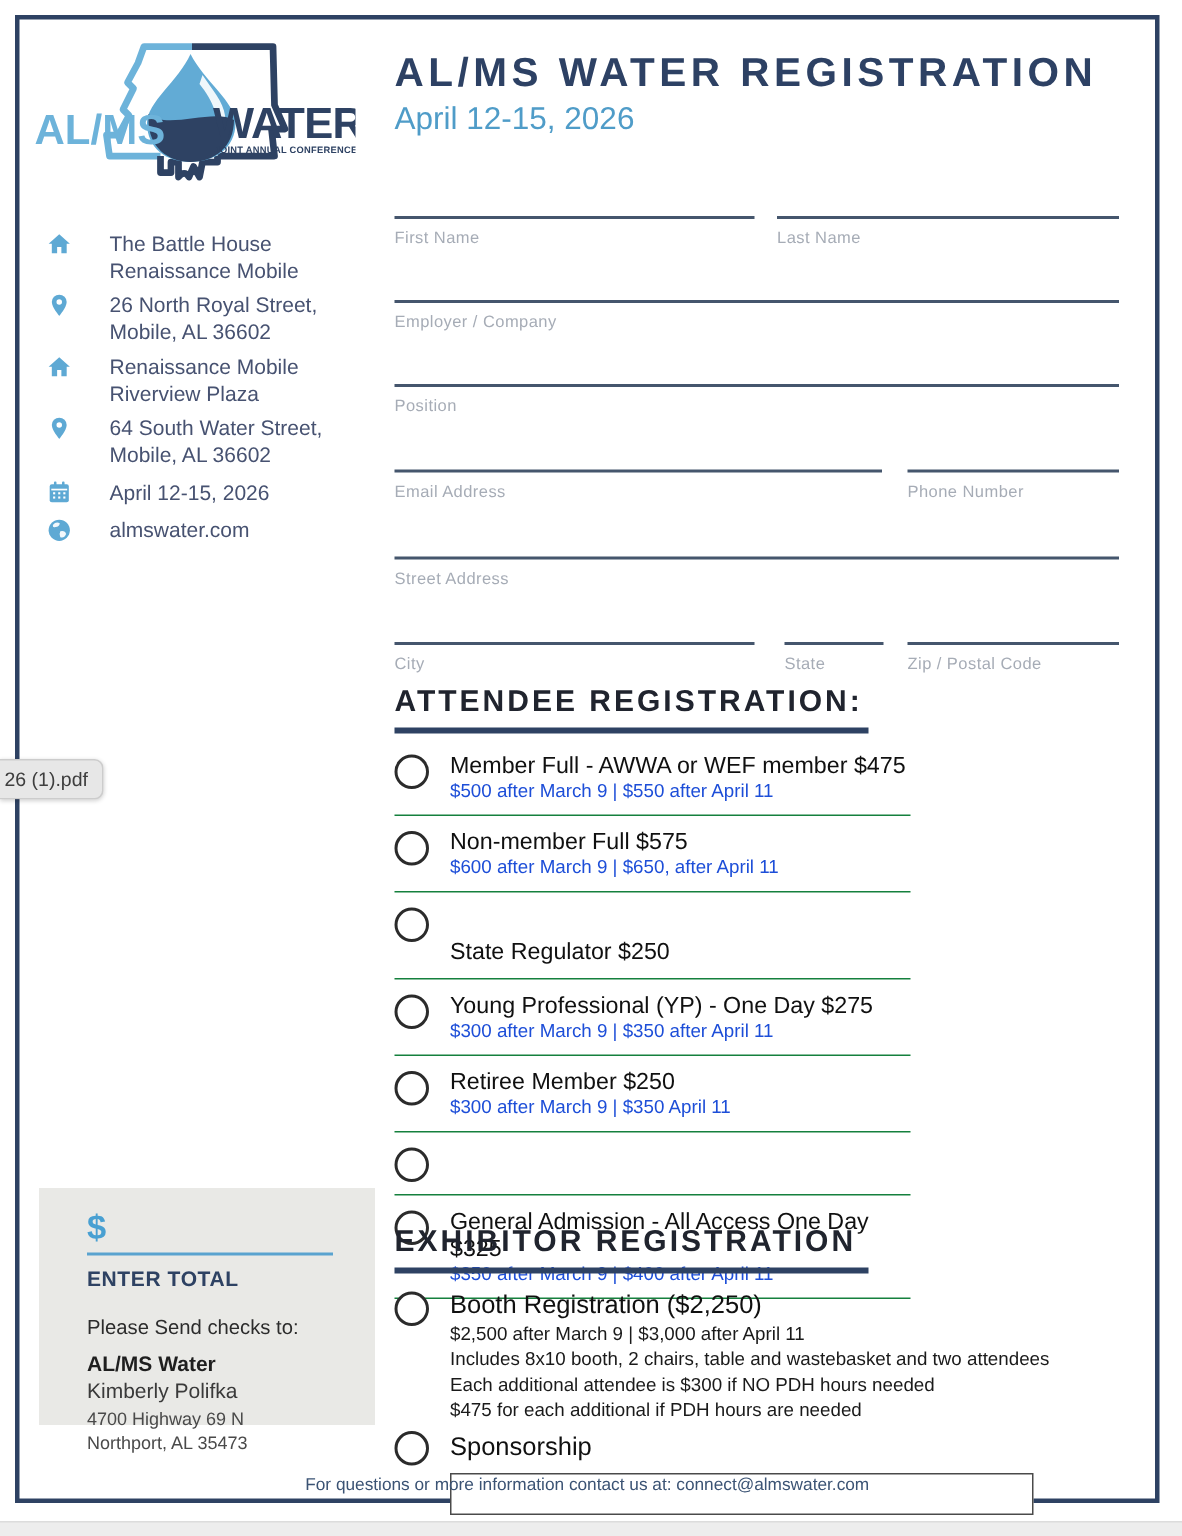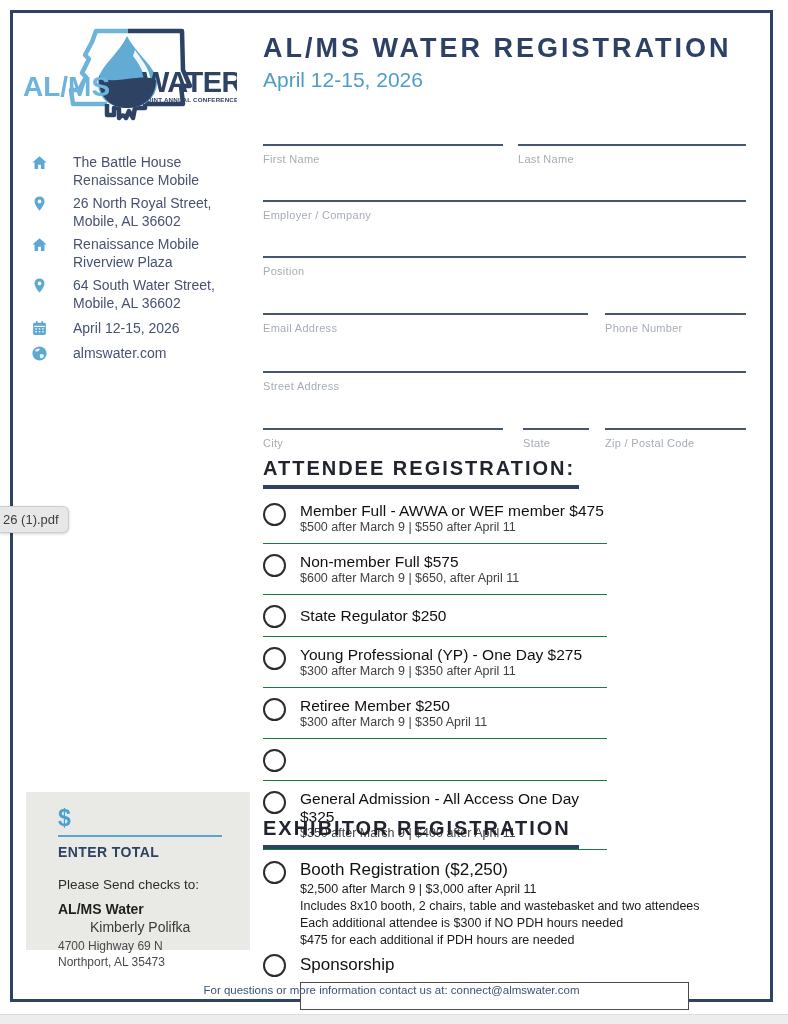--- a/index.html
+++ b/index.html
@@ -44,40 +44,40 @@
   .sec-bar { width:316px; height:4px; background:#2e4263; margin-top:5px; }
 
   
   .attendee { position:absolute; left:250px; top:444px; width:344px; }
   .options { margin-top:4px; }
   .opt { display:flex; gap:14px; align-items:flex-start;
          padding:9px 0 8px 0; border-bottom:1px solid #15803d; }
   .radio { width:23px; height:23px; border:2px solid #2b2b2b; border-radius:50%;
            flex:none; margin-top:1px; background:#fff; }
   .opt-label { font-size:15.5px; color:#101010; line-height:18px; }
-  .opt-sub { font-size:12.5px; color:#404040; line-height:15px; }
+  .opt-sub { font-size:12.5px; color:#1d4ed8; line-height:15px; }
 
   
   .exhibitor { position:absolute; left:250px; top:804px; width:460px; }
   .ex-opt { display:flex; gap:14px; align-items:flex-start; margin-top:11px; }
   .ex-label { font-size:17px; color:#101010; line-height:20px; }
   .ex-sub { font-size:12.5px; color:#1a1a1a; line-height:15px; white-space:nowrap; margin-top:2px; }
   .sponsor-row { margin-top:5px; }
   .sponsor-input { margin:5px 0 0 37px; width:389px; height:28px;
                    border:1.5px solid #4a4a4a; background:#fff; }
 
   
   .paybox { position:absolute; left:13px; top:779px; width:224px; height:158px;
             background:#e9e9e6; padding:13px 28px 0 32px; }
   .dollar { font-size:23px; font-weight:bold; color:#49a0d2; }
   .pay-line { border:none; border-top:2px solid #5aa3cf; margin:3px 0 7px 0; }
   .enter-total { font-size:14px; font-weight:bold; color:#2e4263; letter-spacing:.4px; }
   .checks { font-size:13.5px; color:#2c2c2c; margin-top:17px; }
   .payee { font-size:14px; font-weight:bold; color:#1f1f1f; margin-top:9px; }
-  .pay-name { font-size:14px; color:#3a3a3a; margin-top:2px;margin-left:32px; }
+  .pay-name { font-size:14px; color:#3a3a3a; margin-top:2px; }
   .pay-addr { font-size:12px; color:#4a4a4a; line-height:16px; margin-top:3px; }
 
   
   .footer { position:absolute; left:0; right:0; top:971px; text-align:center;
             font-size:11.5px; color:#3b5374; }
 
   
   .pdf-tip { position:absolute; left:0; top:506px; height:27px; z-index:10;
              background:#e7e7e7; border:1px solid #cccccc; border-left:none;
              border-radius:0 6px 6px 0; display:flex; align-items:center;
@@ -208,21 +208,21 @@
       <div class="opt">
         <div class="radio"></div>
         <div>
             <div class="opt-label">Non-member Full $575</div>
             <div class="opt-sub">$600 after March 9 | $650, after April 11</div>
           </div>
       </div>
       <div class="opt">
         <div class="radio"></div>
         <div>
-            <div class="opt-label" style="padding-top:3px;">State Regulator $250</div>
+            <div class="opt-label" style="padding-top:3px;margin-top:19px;">State Regulator $250</div>
           </div>
       </div>
       <div class="opt">
         <div class="radio"></div>
         <div>
             <div class="opt-label">Young Professional (YP) - One Day $275</div>
             <div class="opt-sub">$300 after March 9 | $350 after April 11</div>
           </div>
       </div>
       <div class="opt">

